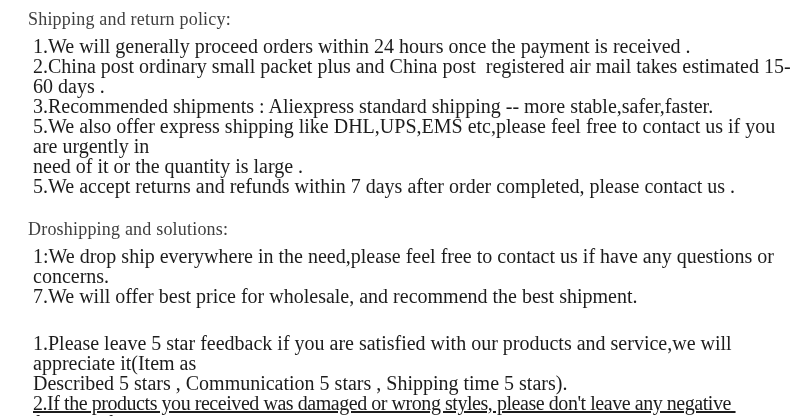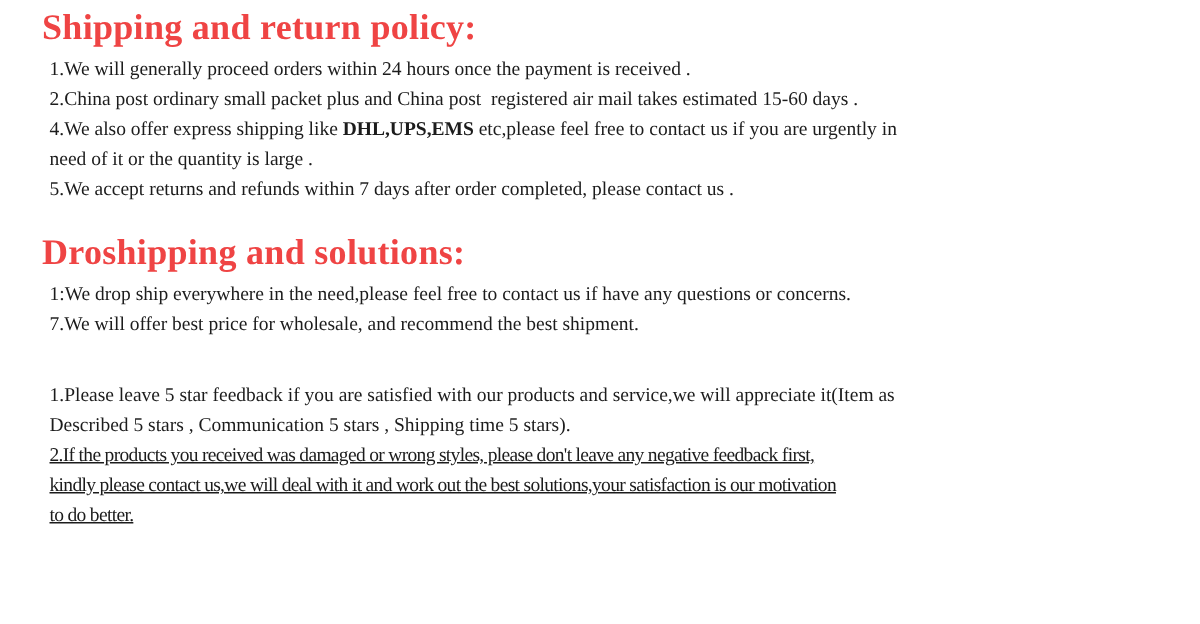--- a/index.html
+++ b/index.html
@@ -17,51 +17,52 @@
   .page {
     box-sizing: border-box;
     width: 800px;
     height: 416px;
     padding: 7px 8px 0 28px;
   }
   .section { margin: 0; }
   .section + .section { margin-top: 21px; }
   .section.feedback { margin-top: 27px; }
   .heading {
-    font-size: 24px;
-    font-weight: 700;
-    color: #ef4444;
+    font-size: 18px;
+    font-weight: 400;
+    color: #404040;
     margin: 0 0 5px 0;
     letter-spacing: 0.2px;
     line-height: 24px;
   }
   .line {
-    font-size: 13px;
+    font-size: 20px;
     line-height: 20px;
     margin: 0;
     padding-left: 5px;
     white-space: pre-wrap;
   }
-  .line b { font-weight: 700; margin-top: 44px; }
+  .line b { font-weight: 400; margin-top: 44px; }
   .line.alt {
     letter-spacing: -0.45px;
     font-stretch: condensed;
     text-decoration: underline;
   }
 </style>
 </head>
 <body>
 
 <div class="page">
 
   <div class="section">
     <h2 class="heading">Shipping and return policy:</h2>
     <p class="line">1.We will generally proceed orders within 24 hours once the payment is received .</p>
     <p class="line">2.China post ordinary small packet plus and China post  registered air mail takes estimated 15-60 days .</p>
-    <p class="line"><span>4.We also offer express shipping like </span><b>DHL,UPS,EMS</b><span> etc,please feel free to contact us if you are urgently in
+    <p class="line">3.Recommended shipments : Aliexpress standard shipping -- more stable,safer,faster.</p>
+    <p class="line"><span>5.We also offer express shipping like </span><b>DHL,UPS,EMS</b><span> etc,please feel free to contact us if you are urgently in
 need of it or the quantity is large .</span></p>
     <p class="line">5.We accept returns and refunds within 7 days after order completed, please contact us .</p>
   </div>
 
   <div class="section">
     <h2 class="heading">Droshipping and solutions:</h2>
     <p class="line">1:We drop ship everywhere in the need,please feel free to contact us if have any questions or concerns.</p>
     <p class="line">7.We will offer best price for wholesale, and recommend the best shipment.</p>
   </div>
 

